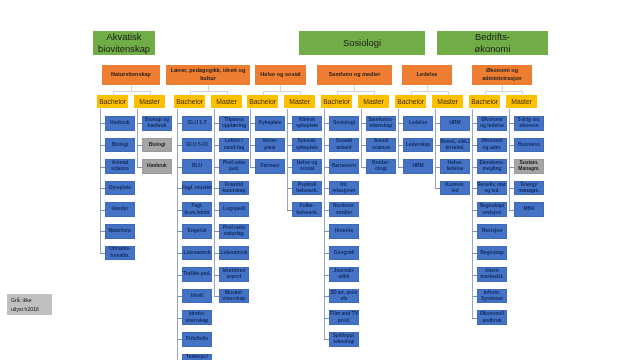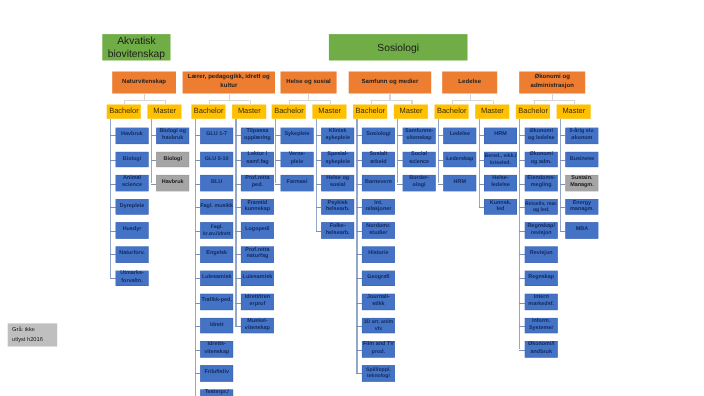--- a/index.html
+++ b/index.html
@@ -134,20 +134,22 @@
 <line x1="509.50" y1="77.50" x2="509.50" y2="178.70" class="w-blue"></line>
 <line x1="509.00" y1="92.50" x2="514.00" y2="92.50" class="w-stub"></line>
 <line x1="509.00" y1="114.50" x2="514.00" y2="114.50" class="w-stub"></line>
 <line x1="509.00" y1="136.50" x2="514.00" y2="136.50" class="w-stub"></line>
 <line x1="509.00" y1="157.50" x2="514.00" y2="157.50" class="w-stub"></line>
 <line x1="509.00" y1="179.50" x2="514.00" y2="179.50" class="w-stub"></line>
 </svg>
 <div class="bx green" style="left:93px;top:0px;width:62px;height:23.5px"><span>Akvatisk
 biovitenskap</span></div>
 <div class="bx green" style="left:299px;top:0px;width:126px;height:23.5px"><span>Sosiologi</span></div>
+<div class="bx green" style="left:437px;top:0px;width:111px;height:23.5px"><span>Bedrifts-
+økonomi</span></div>
 <div class="bx orange" style="left:102px;top:33.5px;width:58px;height:20.5px"><span>Naturvitenskap</span></div>
 <div class="bx yellow" style="left:97px;top:63.7px;width:31.3px;height:13.8px"><span>Bachelor</span></div>
 <div class="bx blue" style="left:105px;top:85.00px;width:30px;height:14.6px"><span>Havbruk</span></div>
 <div class="bx blue" style="left:105px;top:106.60px;width:30px;height:14.6px"><span>Biologi</span></div>
 <div class="bx blue" style="left:105px;top:128.20px;width:30px;height:14.6px"><span>Animal
 science</span></div>
 <div class="bx blue" style="left:105px;top:149.80px;width:30px;height:14.6px"><span>Dyrepleie</span></div>
 <div class="bx blue" style="left:105px;top:171.40px;width:30px;height:14.6px"><span>Husdyr</span></div>
 <div class="bx blue" style="left:105px;top:193.00px;width:30px;height:14.6px"><span>Naturforv.</span></div>
 <div class="bx blue" style="left:105px;top:214.60px;width:30px;height:14.6px"><span>Utmarks-

